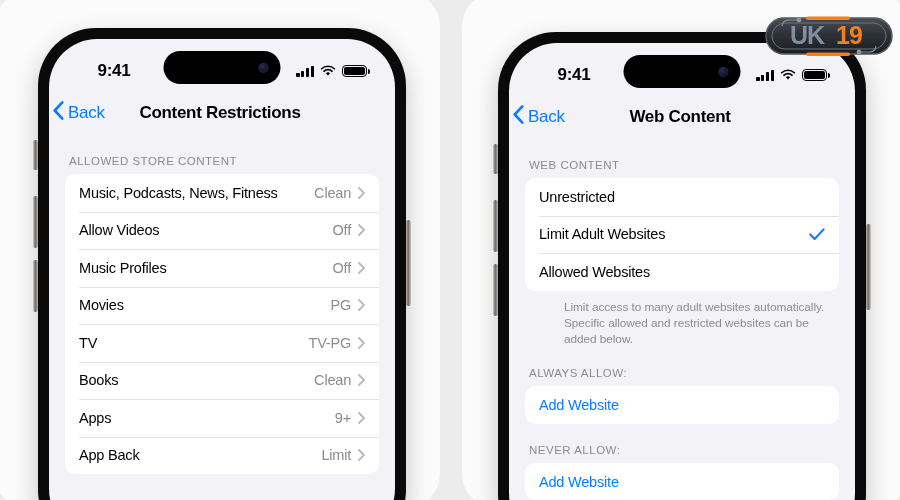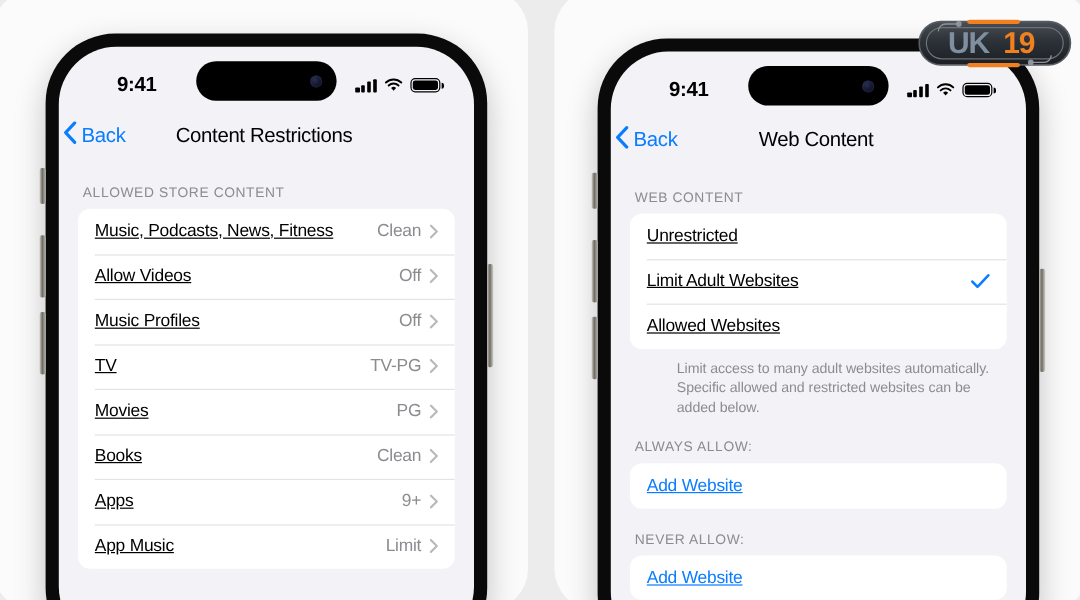--- a/index.html
+++ b/index.html
@@ -124,21 +124,21 @@
     padding:0 4px;
   }
   .back {
     display:flex; align-items:center; gap:4px;
     color:#0a7cff; font-size:17px; letter-spacing:-.3px;
     cursor:pointer;
   }
   .back .chev { display:block; }
   .navtitle {
     position:absolute; left:0; right:4px; text-align:center;
-    font-size:17px; font-weight:400; color:#000; letter-spacing:-.3px;
+    font-size:17px; font-weight:700; color:#000; letter-spacing:-.3px;
     pointer-events:none;
   }
 
   
   .content { padding:0 16px; }
   .sec-header {
     font-size:11.5px; color:#8b8b90; letter-spacing:.5px;
     padding:20px 4px 7px 4px; text-transform:uppercase;
   }
   .card {
@@ -146,21 +146,21 @@
   }
   .row {
     display:flex; align-items:center;
     height:37.5px; padding:0 14px;
     position:relative; cursor:pointer;
   }
   .row + .row::before{
     content:""; position:absolute; left:14px; right:0; top:0;
     height:1px; background:#e3e3e6;
   }
-  .row .label { font-size:14.5px; color:#000; letter-spacing:-.2px;text-decoration:underline; }
+  .row .label { font-size:14.5px; color:#000; letter-spacing:-.2px; }
   .row .value {
     margin-left:auto; font-size:14.5px; color:#8b8b90; letter-spacing:-.2px;text-align:center;
   }
   .row .chev-r { margin-left:7px; display:flex; align-items:center; }
   .row .check { margin-left:auto; display:flex; align-items:center; }
   .row.link .label { color:#0a7cff; }
   .footnote {
     font-size:11.8px; color:#8b8b90; line-height:1.38;
     padding:8px 4px 0 4px; letter-spacing:-.05px;margin-left:35px;
   }
@@ -253,61 +253,61 @@
             <span class="label">Music Profiles</span>
             <span class="value">Off</span>
             <span class="chev-r">
                 <svg width="7" height="12" viewBox="0 0 7 12">
                   <path d="M1 1l5 5-5 5" stroke="#b9b9bd" stroke-width="1.8" fill="none" stroke-linecap="round" stroke-linejoin="round"></path>
                 </svg>
               </span>
           </div>
 
           <div class="row">
+            <span class="label">Movies</span>
+            <span class="value">PG</span>
+            <span class="chev-r">
+                <svg width="7" height="12" viewBox="0 0 7 12">
+                  <path d="M1 1l5 5-5 5" stroke="#b9b9bd" stroke-width="1.8" fill="none" stroke-linecap="round" stroke-linejoin="round"></path>
+                </svg>
+              </span>
+          </div>
+
+          <div class="row">
             <span class="label">TV</span>
             <span class="value">TV-PG</span>
             <span class="chev-r">
                 <svg width="7" height="12" viewBox="0 0 7 12">
                   <path d="M1 1l5 5-5 5" stroke="#b9b9bd" stroke-width="1.8" fill="none" stroke-linecap="round" stroke-linejoin="round"></path>
                 </svg>
               </span>
           </div>
 
           <div class="row">
-            <span class="label">Movies</span>
-            <span class="value">PG</span>
-            <span class="chev-r">
-                <svg width="7" height="12" viewBox="0 0 7 12">
-                  <path d="M1 1l5 5-5 5" stroke="#b9b9bd" stroke-width="1.8" fill="none" stroke-linecap="round" stroke-linejoin="round"></path>
-                </svg>
-              </span>
-          </div>
-
-          <div class="row">
             <span class="label">Books</span>
             <span class="value">Clean</span>
             <span class="chev-r">
                 <svg width="7" height="12" viewBox="0 0 7 12">
                   <path d="M1 1l5 5-5 5" stroke="#b9b9bd" stroke-width="1.8" fill="none" stroke-linecap="round" stroke-linejoin="round"></path>
                 </svg>
               </span>
           </div>
 
           <div class="row">
             <span class="label">Apps</span>
             <span class="value">9+</span>
             <span class="chev-r">
                 <svg width="7" height="12" viewBox="0 0 7 12">
                   <path d="M1 1l5 5-5 5" stroke="#b9b9bd" stroke-width="1.8" fill="none" stroke-linecap="round" stroke-linejoin="round"></path>
                 </svg>
               </span>
           </div>
 
           <div class="row">
-            <span class="label">App Music</span>
+            <span class="label">App Back</span>
             <span class="value">Limit</span>
             <span class="chev-r">
                 <svg width="7" height="12" viewBox="0 0 7 12">
                   <path d="M1 1l5 5-5 5" stroke="#b9b9bd" stroke-width="1.8" fill="none" stroke-linecap="round" stroke-linejoin="round"></path>
                 </svg>
               </span>
           </div>
 
         </div>
       </div>

